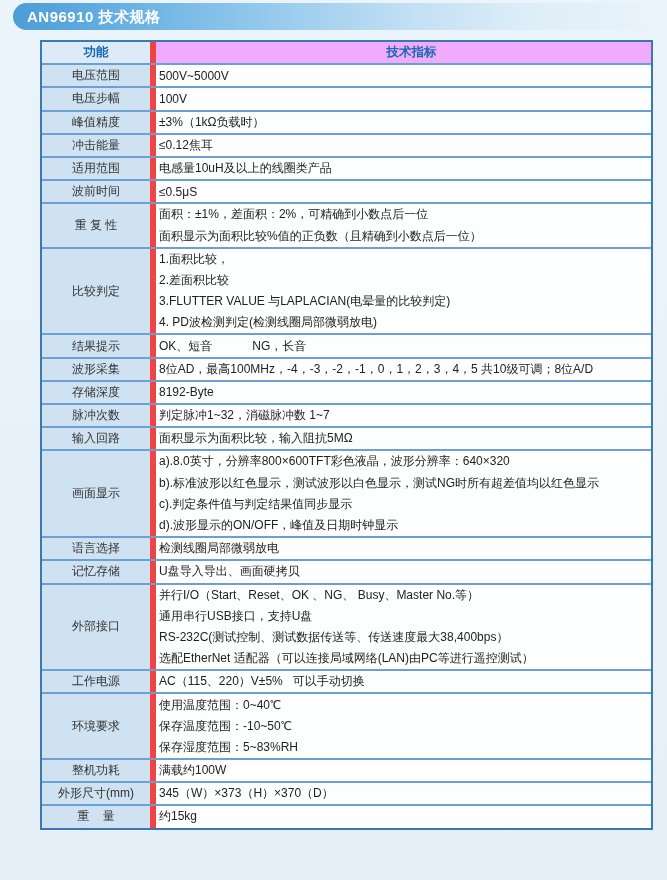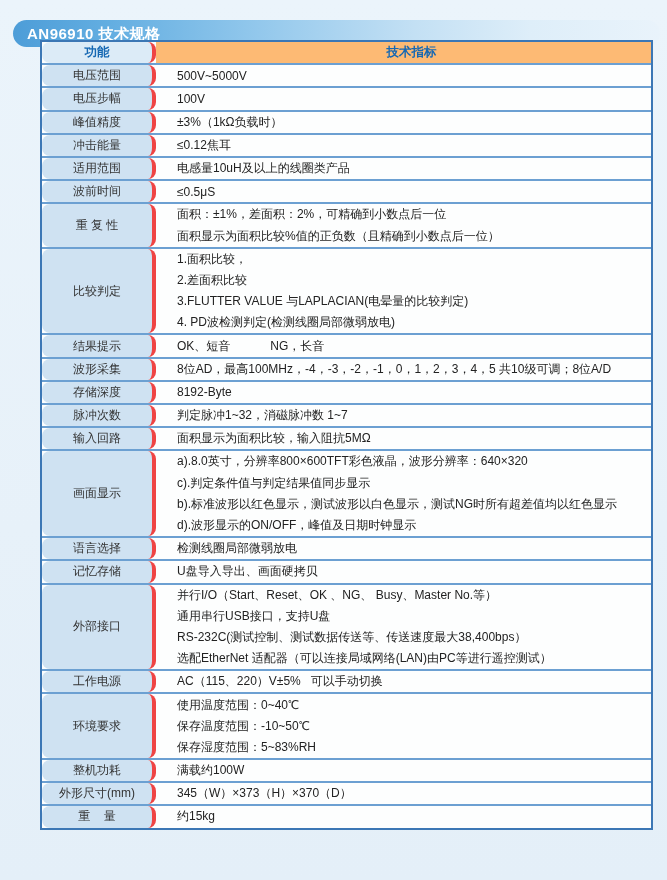--- a/index.html
+++ b/index.html
@@ -10,21 +10,21 @@
     width: 667px;
     height: 880px;
     position: relative;
     background: linear-gradient(180deg, #ebf4fb 0%, #e7f1f9 60%, #e4eff8 100%);
     font-family: "Liberation Sans", sans-serif;
     overflow: hidden;
   }
   .title-bar {
     position: absolute;
     left: 13px;
-    top: 20px;
+    top: 3px;
     width: 647px;
     height: 27px;
     border-radius: 14px;
     background: linear-gradient(90deg, #4d9dd8 0%, #63aee1 15%, #93c8ec 38%, #c3e0f4 62%, #deeef9 80%, #e9f3fb 100%);
     color: #ffffff;
     font-size: 15px;
     font-weight: bold;
     line-height: 27px;
     padding-left: 14px;
     box-sizing: border-box;
@@ -43,58 +43,57 @@
     display: flex;
     align-items: stretch;
   }
   .t-row + .t-row {
     border-top: 2px solid #6ca0d2;
   }
   .cell-label {
     flex: 0 0 114px;
     width: 114px;
     background: #cfe2f2;
-    border-right: 4px solid #ef4444;
+    border-right: 6px solid #ef4444;
     display: flex;
     align-items: center;
     justify-content: center;
     text-align: center;
     font-size: 12px;
     color: #333333;
     white-space: pre;
     box-sizing: border-box;
     padding: 2px 4px;
-    border-radius: 8px;
   }
   .cell-value {
     flex: 1 1 auto;
     background: #fdfefe;
     display: flex;
     flex-direction: column;
     justify-content: center;
-    padding-left: 21px;
+    padding-left: 3px;
     box-sizing: border-box;
   }
   .value-line {
     height: 21.2px;
     display: flex;
     align-items: center;
     font-size: 12px;
     color: #222222;
     white-space: pre;
   }
   .header-row .cell-label {
     background: #dcebf7;
     color: #1668b3;
     font-weight: bold;
     font-size: 12.5px;
     height: 21.2px;
   }
   .header-row .cell-value {
-    background: #fdba74;
+    background: #f0abfc;
     align-items: center;
     padding-left: 16px;
   }
   .header-row .header-spec {
     height: 21.2px;
     display: flex;
     align-items: center;
     justify-content: center;
     color: #1668b3;
     font-weight: bold;
@@ -195,22 +194,22 @@
       <div class="t-row">
         <div class="cell-label">输入回路</div>
         <div class="cell-value">
           <div class="value-line">面积显示为面积比较，输入阻抗5MΩ</div>
         </div>
       </div>
       <div class="t-row">
         <div class="cell-label">画面显示</div>
         <div class="cell-value">
           <div class="value-line">a).8.0英寸，分辨率800×600TFT彩色液晶，波形分辨率：640×320</div>
+          <div class="value-line">b).标准波形以红色显示，测试波形以白色显示，测试NG时所有超差值均以红色显示</div>
           <div class="value-line">c).判定条件值与判定结果值同步显示</div>
-          <div class="value-line">b).标准波形以红色显示，测试波形以白色显示，测试NG时所有超差值均以红色显示</div>
           <div class="value-line">d).波形显示的ON/OFF，峰值及日期时钟显示</div>
         </div>
       </div>
       <div class="t-row">
         <div class="cell-label">语言选择</div>
         <div class="cell-value">
           <div class="value-line">检测线圈局部微弱放电</div>
         </div>
       </div>
       <div class="t-row">

